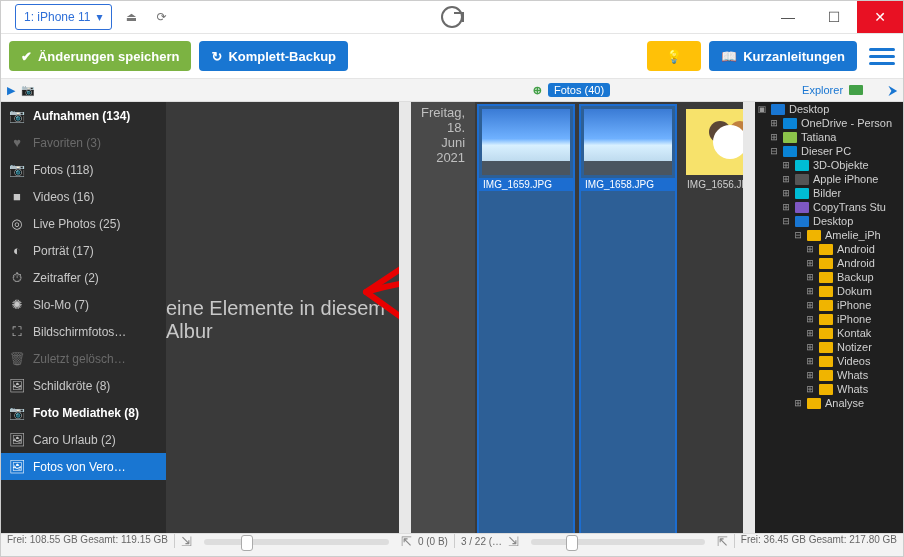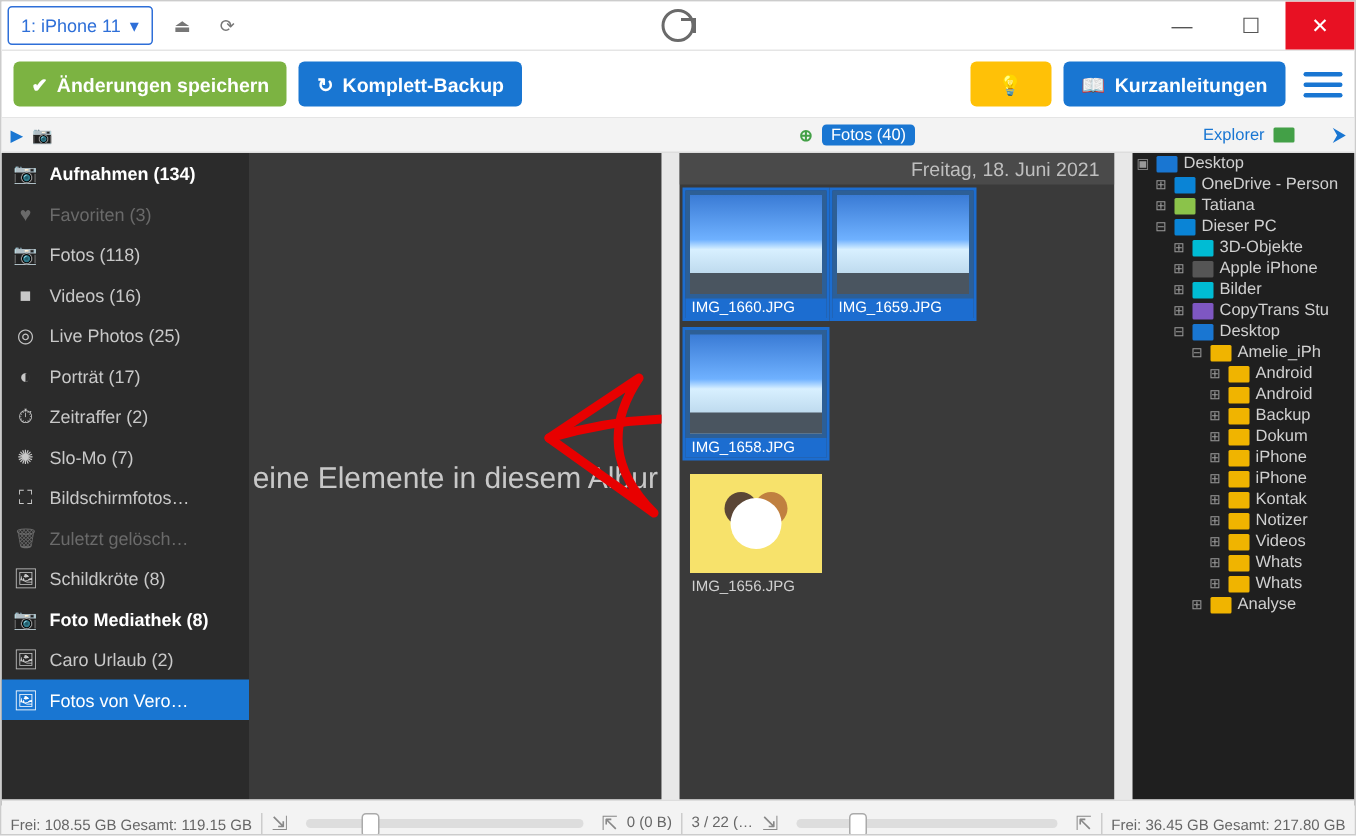--- a/index.html
+++ b/index.html
@@ -1,18 +1,18 @@
 <!DOCTYPE html>
 <html><head>
 <meta charset="utf-8">
 <style>
 html,body{margin:0;padding:0;font-family:"Segoe UI",Arial,sans-serif;font-size:12px;background:#fff;color:#333;overflow:hidden}
 body{width:904px;height:557px;position:relative;border:1px solid #ccc;box-sizing:border-box}
 .titlebar{height:32px;display:flex;align-items:center;border-bottom:1px solid #e5e5e5;position:relative;background:#fff}
-.device-dd{display:flex;align-items:center;gap:6px;height:24px;margin-left:4px;padding:0 8px;border:1px solid #2e6fd8;border-radius:3px;color:#2e6fd8;font-size:12px;cursor:pointer}
+.device-dd{display:flex;align-items:center;gap:6px;height:24px;margin-left:14px;padding:0 8px;border:1px solid #2e6fd8;border-radius:3px;color:#2e6fd8;font-size:12px;cursor:pointer}
 .device-dd .chev{color:#2e6fd8}
 .tb-ico{width:20px;height:20px;margin-left:10px;display:flex;align-items:center;justify-content:center;color:#777;cursor:pointer}
 .app-title{position:absolute;left:50%;top:50%;transform:translate(-50%,-50%);display:flex;align-items:center;gap:6px;color:#6a6a6a;font-size:16px}
 .logo{width:18px;height:18px;border:2px solid #6a6a6a;border-radius:50%;position:relative;display:inline-block}
 .logo::after{content:"";position:absolute;right:-3px;top:4px;width:8px;height:8px;border:2px solid #6a6a6a;border-left:none;border-bottom:none}
 .win-btns{position:absolute;right:0;top:0;display:flex}
 .win-btn{width:46px;height:32px;display:flex;align-items:center;justify-content:center;color:#555;font-size:14px;cursor:pointer}
 .win-btn.close{background:#e81123;color:#fff}
 .cmdbar{height:44px;display:flex;align-items:center;padding:0 8px;gap:8px;border-bottom:1px solid #e5e5e5}
 .btn{display:flex;align-items:center;gap:6px;height:30px;padding:0 12px;border-radius:4px;color:#fff;font-weight:600;font-size:13px;cursor:pointer}
@@ -33,21 +33,21 @@
 .tabstrip .collapse{color:#1976d2;font-weight:bold}
 .content{display:flex;height:calc(100% - 32px - 44px - 22px - 22px)}
 .sidebar{width:165px;background:#2b2b2b;color:#c8c8c8;overflow:hidden;font-size:12px}
 .sb-item{display:flex;align-items:center;gap:8px;padding:4px 8px;height:19px;cursor:pointer;white-space:nowrap;overflow:hidden;text-overflow:ellipsis}
 .sb-item.header{color:#fff;font-weight:600}
 .sb-item.selected{background:#1976d2;color:#fff}
 .sb-item.muted{color:#6a6a6a}
 .sb-ico{width:16px;text-align:center;font-size:13px}
 .dropzone{flex:1;background:#3a3a3a;display:flex;align-items:center;justify-content:center;color:#c8c8c8;font-size:20px;position:relative;overflow:hidden}
 .arrow{position:absolute;left:160px;top:120px;pointer-events:none}
-.pc-panel{width:290px;background:#3a3a3a;display:flex;flex-direction:column;overflow:hidden}
+.pc-panel{width:332px;background:#3a3a3a;display:flex;flex-direction:row;overflow:hidden}
 .date-head{background:#4a4a4a;color:#bfbfbf;padding:3px 10px;text-align:right;font-size:13px}
 .thumb-row{display:flex;gap:4px;padding:4px}
 .thumb{width:94px;display:flex;flex-direction:column;cursor:pointer}
 .thumb.sel{outline:2px solid #1c6dd0;background:#2d5f96}
 .thumb-img{height:72px;display:flex;align-items:center;justify-content:center;overflow:hidden}
 .sky{width:88px;height:66px;background:linear-gradient(#3a7bd5 0%,#6fb1ff 45%,#d8f0ff 55%,#a8c8e0 100%);position:relative}
 .sky::after{content:"";position:absolute;bottom:0;left:0;right:0;height:14px;background:#4a5560}
 .yellow{width:88px;height:66px;background:linear-gradient(90deg,#6dd5a0 0 30%,#2f4f4f 30% 32%,#f7e26b 32% 100%)}
 .dog{width:88px;height:66px;background:#f7e26b;display:flex;align-items:center;justify-content:center}
 .dog::after{content:"";width:34px;height:34px;background:#fff;border-radius:50%;box-shadow:-10px -10px 0 -6px #5b4636,10px -10px 0 -6px #c08040}
@@ -61,21 +61,21 @@
 .ico.cloud{background:#0a84d6}
 .ico.user{background:#8bc34a}
 .ico.pc{background:#0a84d6}
 .ico.cube{background:#00bcd4}
 .ico.phone{background:#555}
 .ico.pic{background:#00bcd4}
 .ico.ct{background:#7e57c2}
 .ico.fld{background:#f0b400}
 .tree-item.sel{background:#1976d2;color:#fff}
 .scroll-gutter{width:12px;background:#e8e8e8}
-.statusbar{position:absolute;bottom:0;left:0;right:0;height:22px;background:#f3f3f3;border-top:1px solid #ddd;display:flex;align-items:flex-end;font-size:10px;color:#666}
+.statusbar{position:absolute;bottom:0;left:0;right:0;height:22px;background:#f3f3f3;border-top:1px solid #ddd;display:flex;align-items:flex-start;font-size:10px;color:#666}
 .statusbar .seg{padding:0 6px;display:flex;align-items:center;gap:6px;white-space:nowrap}
 .sb-sep{width:1px;height:14px;background:#ccc}
 .slider{flex:1;height:6px;background:#ddd;border-radius:3px;position:relative;margin:0 6px}
 .slider::after{content:"";position:absolute;left:20%;top:-4px;width:10px;height:14px;background:#fff;border:1px solid #aaa;border-radius:3px}
 .sb-ico-exp{color:#888;font-size:13px;cursor:pointer}
 svg.arrow path{stroke:#e80000;stroke-width:6;fill:none;stroke-linecap:round;stroke-linejoin:round}
 </style>
 </head>
 <body>
 
@@ -203,26 +203,20 @@
 
   <div class="scroll-gutter"></div>
 
   <div class="pc-panel" id="pc">
       <div class="date-head">Freitag, 18. Juni 2021</div>
       <div class="thumb-row">
         <div class="thumb sel">
           <div class="thumb-img">
             <div class="sky"></div>
           </div>
-          <div class="thumb-cap">IMG_1660.JPG</div>
-        </div>
-        <div class="thumb sel">
-          <div class="thumb-img">
-            <div class="sky"></div>
-          </div>
           <div class="thumb-cap">IMG_1659.JPG</div>
         </div>
       </div>
       <div class="thumb-row">
         <div class="thumb sel">
           <div class="thumb-img">
             <div class="sky"></div>
           </div>
           <div class="thumb-cap">IMG_1658.JPG</div>
         </div>

